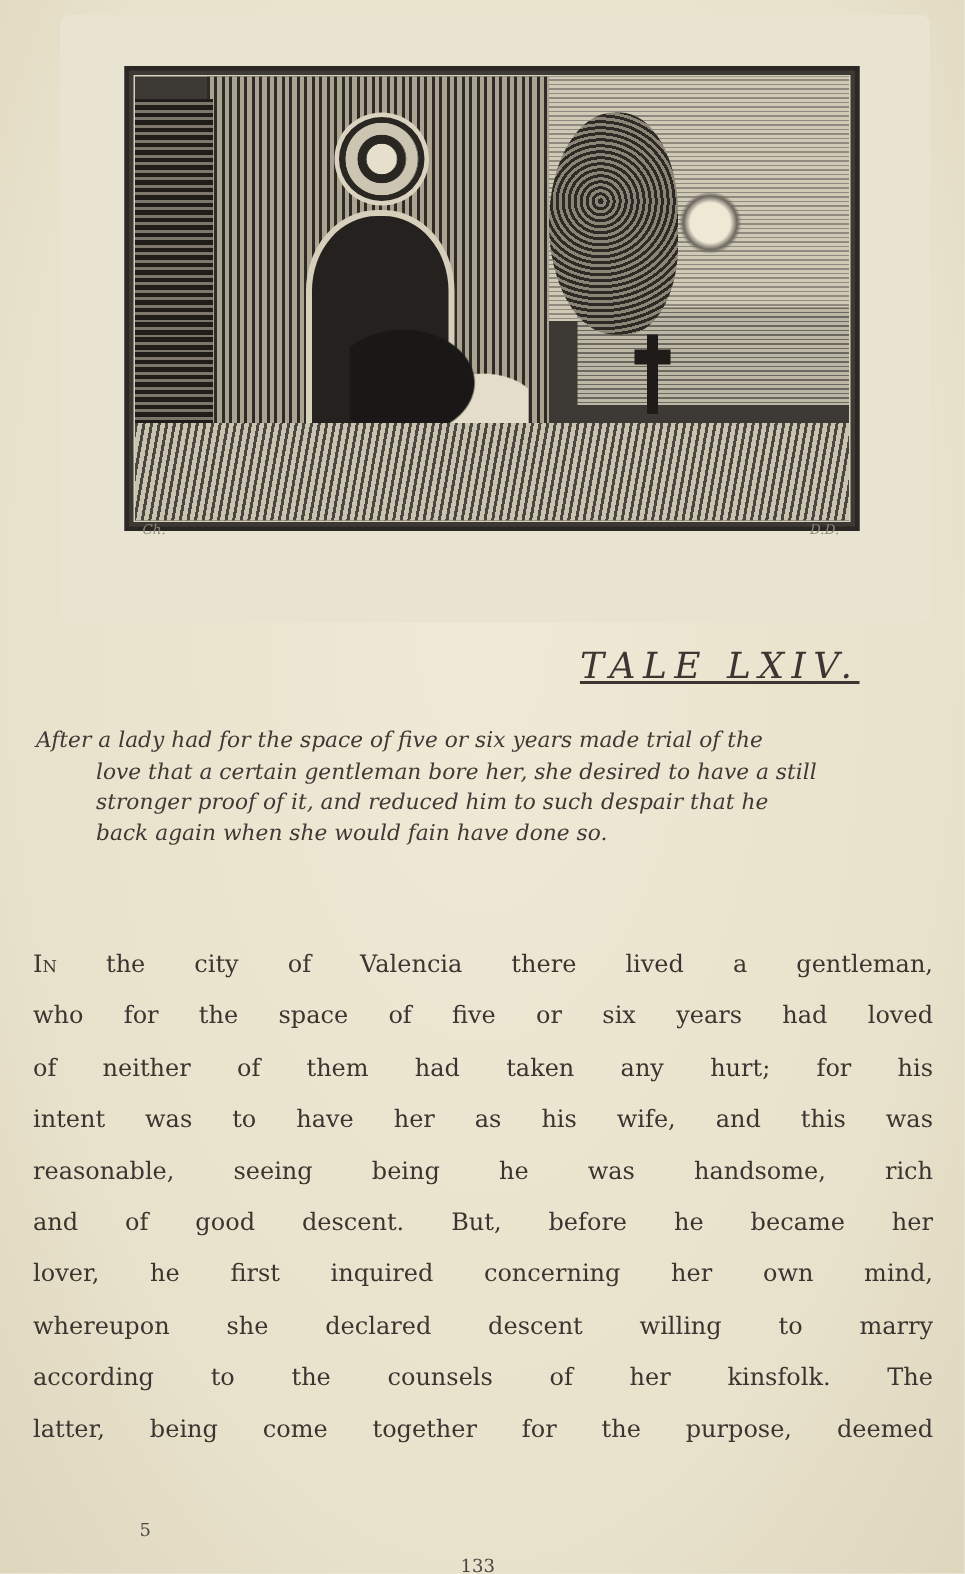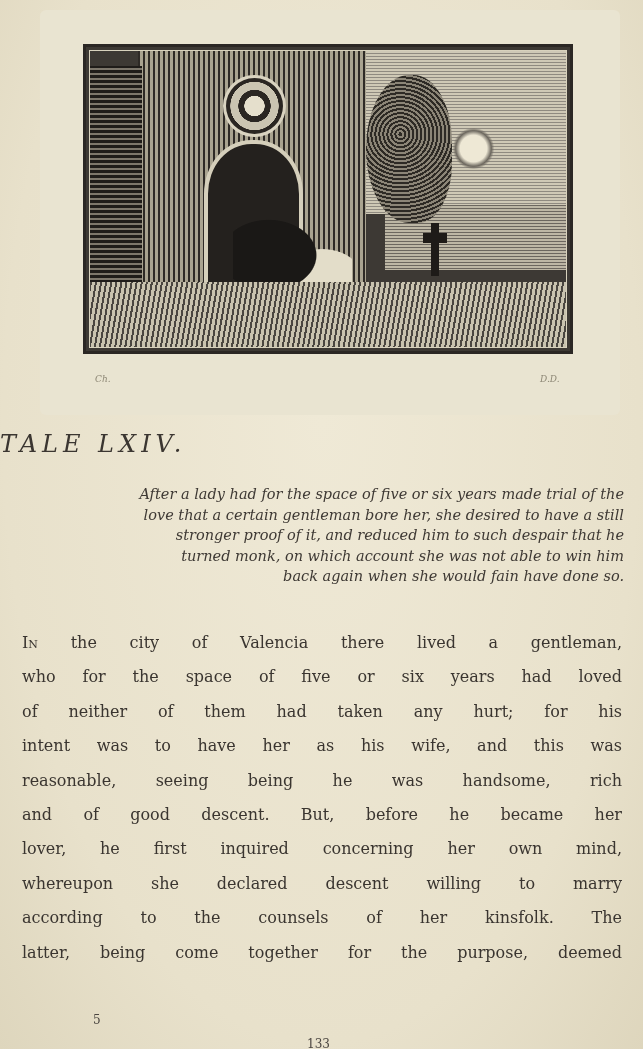--- a/index.html
+++ b/index.html
@@ -79,34 +79,34 @@
                 radial-gradient(ellipse at 75% 60%, #e3ddc9 0 30%, transparent 31%);
   }
   .cross {
     position:absolute; left:70%; top:58%; width:5%; height:18%;
     background: linear-gradient(90deg, transparent 35%, #1e1b18 35% 65%, transparent 65%);
   }
   .cross::after {
     content:""; position:absolute; left:0; top:20%; width:100%; height:18%; background:#1e1b18;
   }
   .credits {
-    position:absolute; top:374px; font-size:9px; color:#8d8775;
+    position:absolute; top:349px; font-size:9px; color:#8d8775;
     font-style:italic; font-family:"DejaVu Serif", serif;
   }
   .credit-left { left:95px; }
   .credit-right { left:540px; }
   .title {
-    position:absolute; top:430px; left:0; width:573px; text-align:left;
+    position:absolute; top:430px; left:0; width:573px; text-align:right;
     font-family:"DejaVu Serif", serif; font-style:italic;
-    font-size:24px; letter-spacing:5px; color:#3b3631;
+    font-size:24px; letter-spacing:5px; color:#3b3631;text-decoration:underline;
   }
   .argument {
     position:absolute; top:484px; left:24px; width:600px;
     font-family:"DejaVu Serif", serif; font-style:italic;
-    font-size:14.5px; line-height:20.5px; color:#3e3934;text-align:right;
+    font-size:14.5px; line-height:20.5px; color:#3e3934;
   }
   .argument .line { display:block; white-space:nowrap; }
   .argument .indent { padding-left:40px; }
   .body-text {
     position:absolute; top:626px; left:22px; width:600px;
     font-family:"DejaVu Serif", serif;
     font-size:16px; line-height:34.4px; color:#3a3530;
   }
   .body-text .line { display:block; white-space:nowrap; text-align:justify; text-align-last:justify; }
   .smallcaps { font-variant:small-caps; }
@@ -141,21 +141,20 @@
 
 <div class="credits credit-left">Ch.</div>
 <div class="credits credit-right">D.D.</div>
 
 <div class="title">TALE LXIV.</div>
 
 <div class="argument">
   <span class="line">After a lady had for the space of five or six years made trial of the</span>
   <span class="line indent">love that a certain gentleman bore her, she desired to have a still</span>
   <span class="line indent">stronger proof of it, and reduced him to such despair that he</span>
-  <span class="line indent">turned monk, on which account she was not able to win him</span>
   <span class="line indent">back again when she would fain have done so.</span>
 </div>
 
 <div class="body-text">
   <span class="line"><span class="smallcaps">In</span><span> the city of Valencia there lived a gentleman,</span></span>
   <span class="line">who for the space of five or six years had loved</span>
   <span class="line">of neither of them had taken any hurt; for his</span>
   <span class="line">intent was to have her as his wife, and this was</span>
   <span class="line">reasonable, seeing being he was handsome, rich</span>
   <span class="line">and of good descent.  But, before he became her</span>

